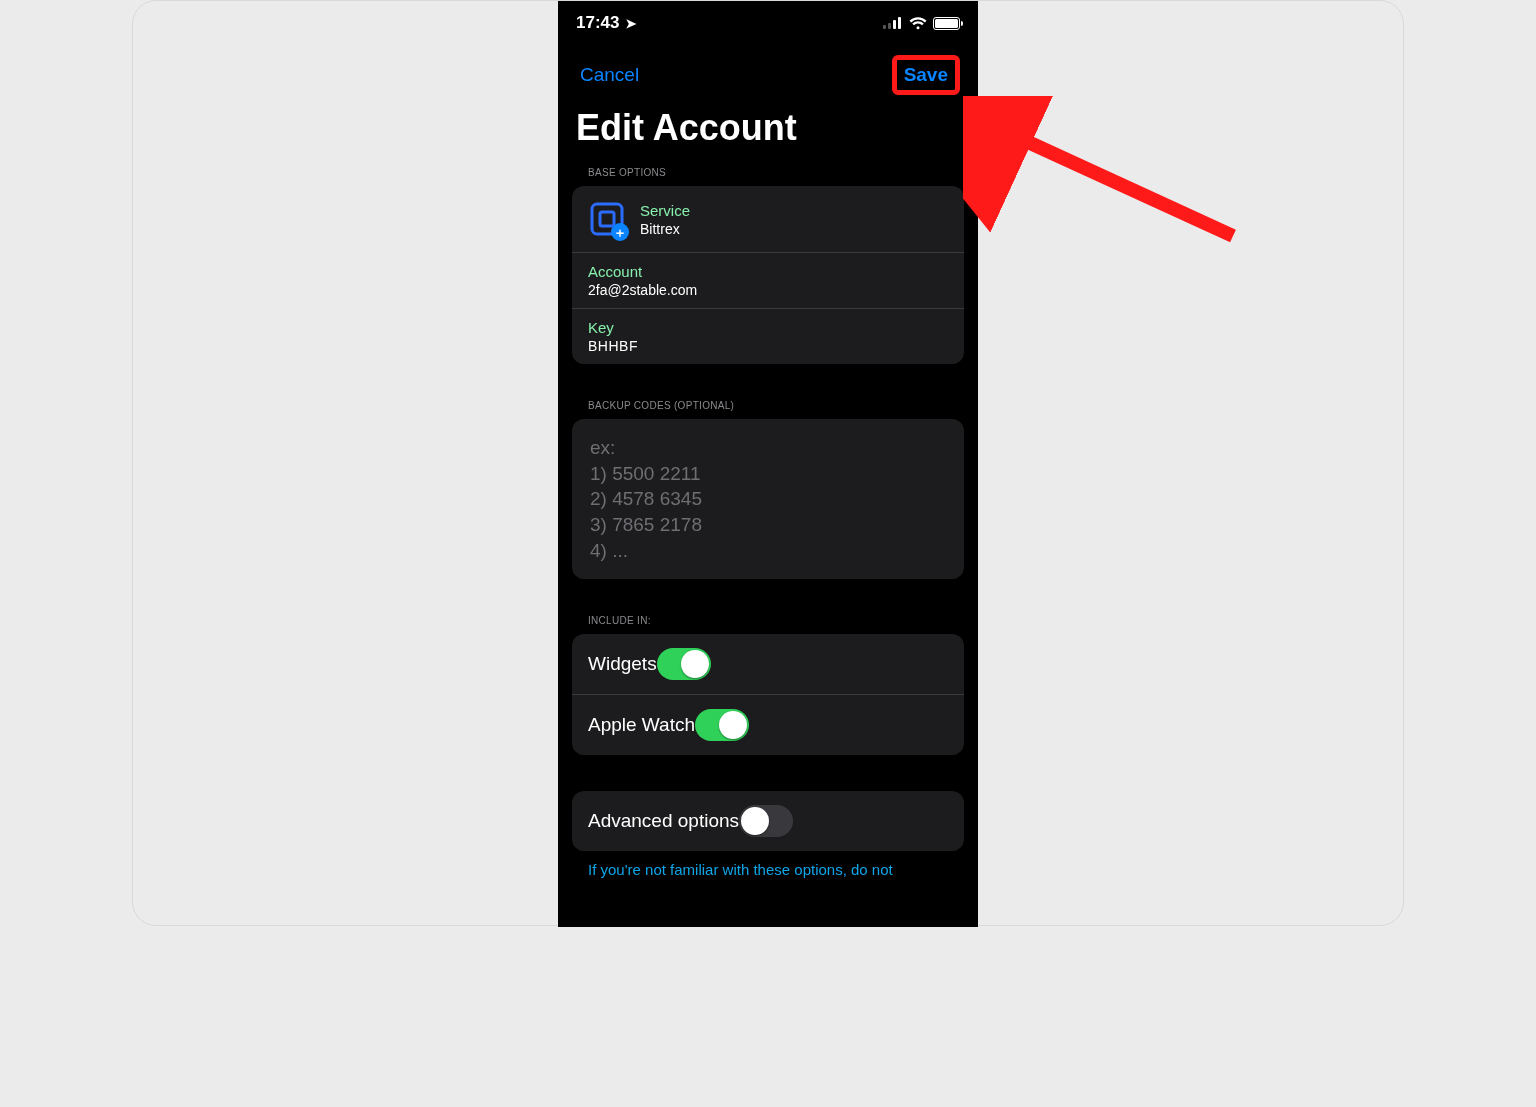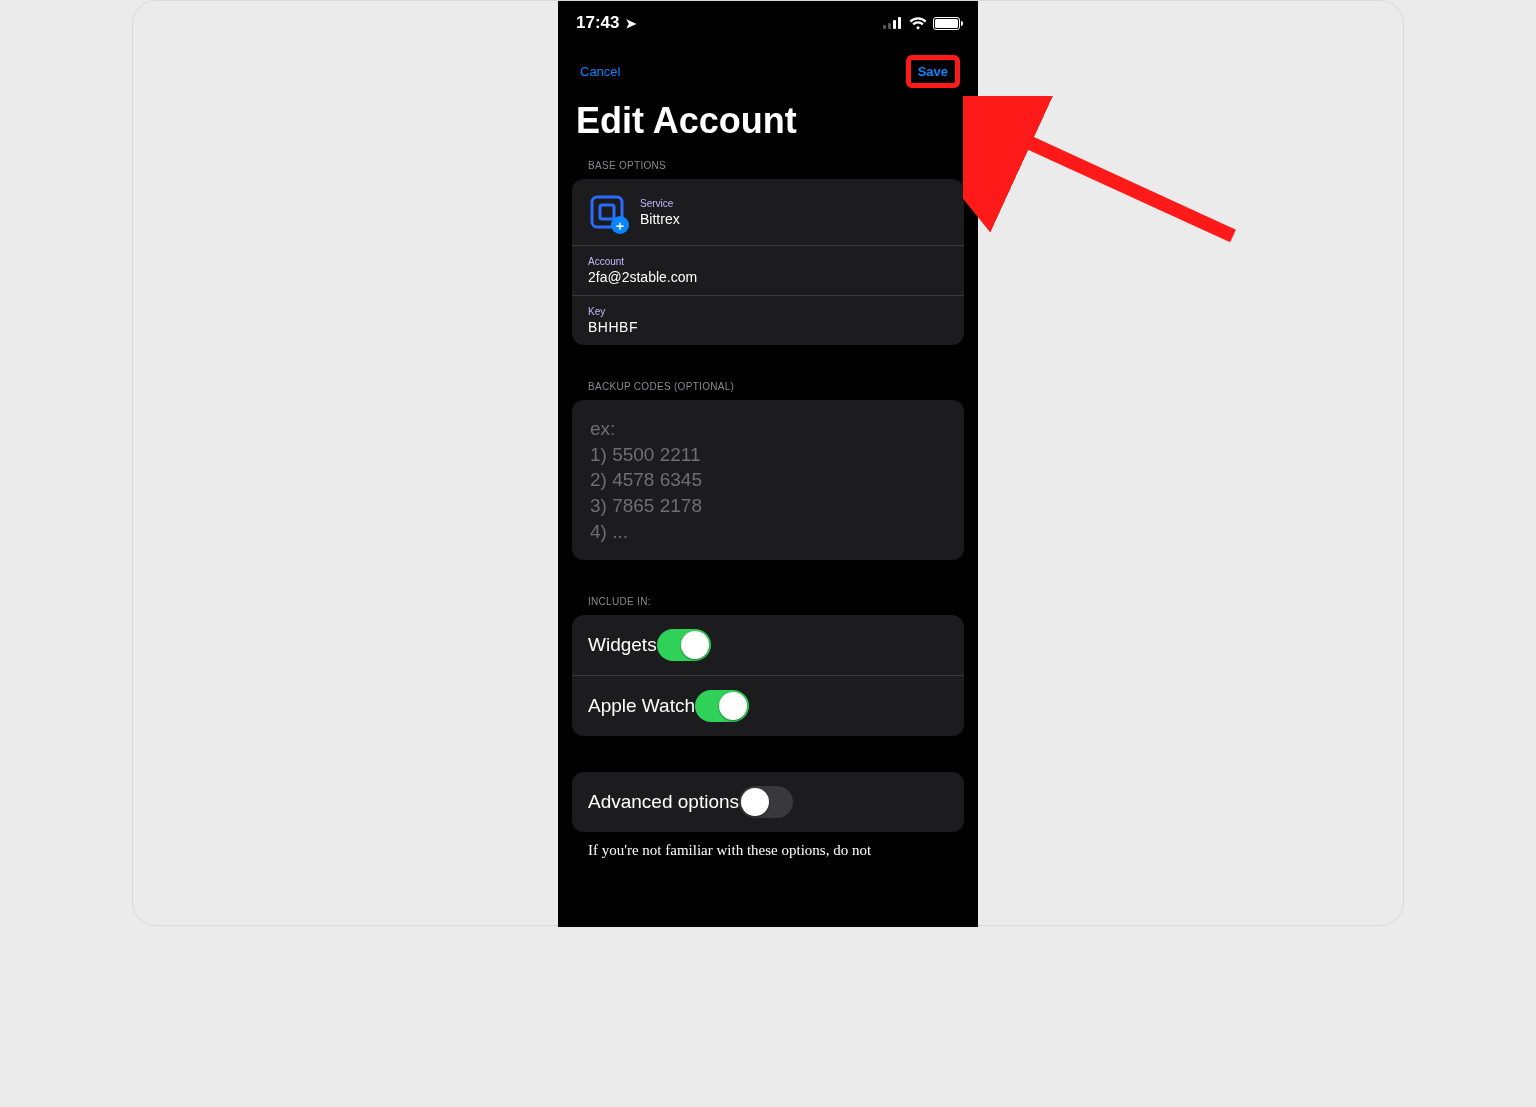--- a/index.html
+++ b/index.html
@@ -61,21 +61,21 @@
     width:2.5px; height:5px; background:#fff; border-radius:0 2px 2px 0;
   }
   .battery-fill { background:#fff; height:9px; width:23px; margin-left:1px; border-radius:1.5px;}
 
   
   .navbar {
     display:flex; justify-content: space-between; align-items:center;
     padding: 10px 18px 4px 18px;
   }
   .nav-btn {
-    background:none; border:none; color:#0a84ff; font-size:13px;
+    background:none; border:none; color:#0a84ff; font-size:19px;
     cursor:pointer; padding:2px 4px;
   }
   .nav-btn.save { font-weight:600; }
   .save-highlight {
     border: 5px solid #ff1a1a;
     border-radius: 6px;
     padding: 2px 3px;
     display:inline-block;
   }
 
@@ -104,21 +104,21 @@
   .service-icon {
     width:38px; height:38px; position:relative;
   }
   .service-icon svg { width:38px; height:38px; }
   .service-badge {
     position:absolute; right:-3px; bottom:-3px;
     width:18px; height:18px; background:#0a84ff; border-radius:50%;
     display:flex; align-items:center; justify-content:center;
     color:#fff; font-size:13px; font-weight:700; line-height:1;
   }
-  .field-stack .flabel { color:#c4b5fd; font-size:10px; }
+  .field-stack .flabel { color:#86efac; font-size:15px; }
   .field-stack .fval { color:#fff; font-size:14px; margin-top:2px; word-break:break-all;}
 
   .key-row .fval { letter-spacing:0.5px; }
   .key-wrap { position:relative; }
 
   .backup-card {
     background:#1c1c1e; border-radius:12px;
     margin: 0 14px; padding:16px 18px;
     color:#6e6e73; font-size:19px; line-height:1.35;
     white-space:pre-line;
@@ -139,23 +139,22 @@
     position:absolute; top:2px; width:28px; height:28px; background:#fff;
     border-radius:50%; box-shadow:0 1px 2px rgba(0,0,0,.4);
     transition:left .15s;
   }
   .switch.on { background:#30d158; }
   .switch.on .knob{ left:24px; }
   .switch.off { background:#39393d; }
   .switch.off .knob{ left:2px; }
 
   .footer-note {
-    color:#ffffff; font-size:15px;
+    color:#0ea5e9; font-size:15px;
     padding: 10px 30px 0 30px;
-    font-family: Liberation Serif, serif;
   }
   .spacer-36 { height:36px; }
 
   
   .arrow-anno {
     position:absolute;
     left: 830px;
     top: 95px;
     pointer-events:none;
   }

